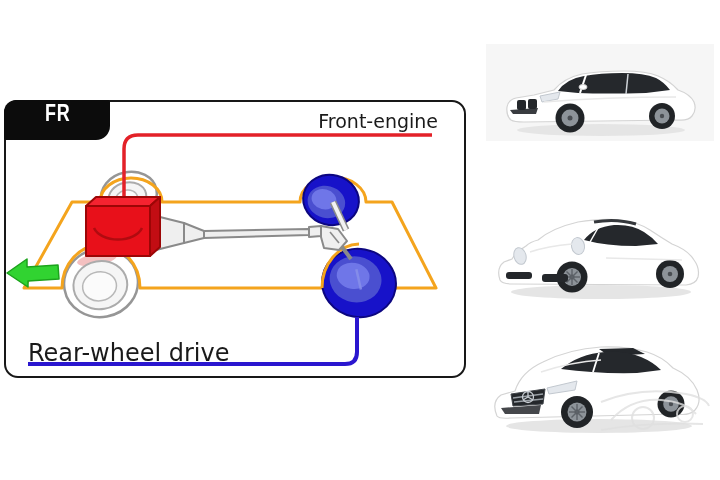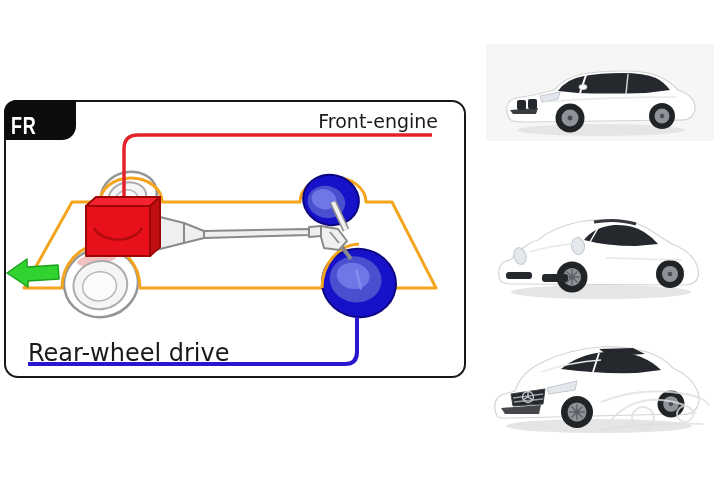--- a/index.html
+++ b/index.html
@@ -6,21 +6,21 @@
   .screen{position:relative;width:720px;height:480px;background:#ffffff;overflow:hidden;
           font-family:"DejaVu Sans", sans-serif;}
 
   
   .panel{position:absolute;left:4px;top:100px;width:462px;height:278px;box-sizing:border-box;
          background:#ffffff;border:2.5px solid var(--color-panel-border,#181818);border-radius:14px;}
   .panel-svg{position:absolute;left:0;top:0;width:457px;height:273px;}
 
   .badge{position:absolute;left:-2.5px;top:-2.5px;width:72px;height:40px;
          background:var(--color-badge-bg,#0c0c0c);border-radius:12px 2px 14px 2px;
-         display:flex;align-items:flex-end;}
+         display:flex;align-items:flex-start;padding-left:34px;}
   .badge span{color:var(--color-badge-text,#fff);font-family:"Liberation Sans",sans-serif;
          font-weight:bold;font-size:23px;letter-spacing:1px;padding-left:9px;
          transform:scaleX(0.78);transform-origin:left center;}
 
   .lbl{position:absolute;color:var(--color-label-text,#1a1a1a);font-size:19px;line-height:20px;white-space:nowrap;}
   .lbl-front{top:9px;right:26px;text-align:left;}
   .lbl-rear{top:241px;left:22px;font-size:24px;}
 
   
   .chassis{stroke:var(--color-chassis,#f4a41d);stroke-width:3;fill:none;stroke-linejoin:round;}

